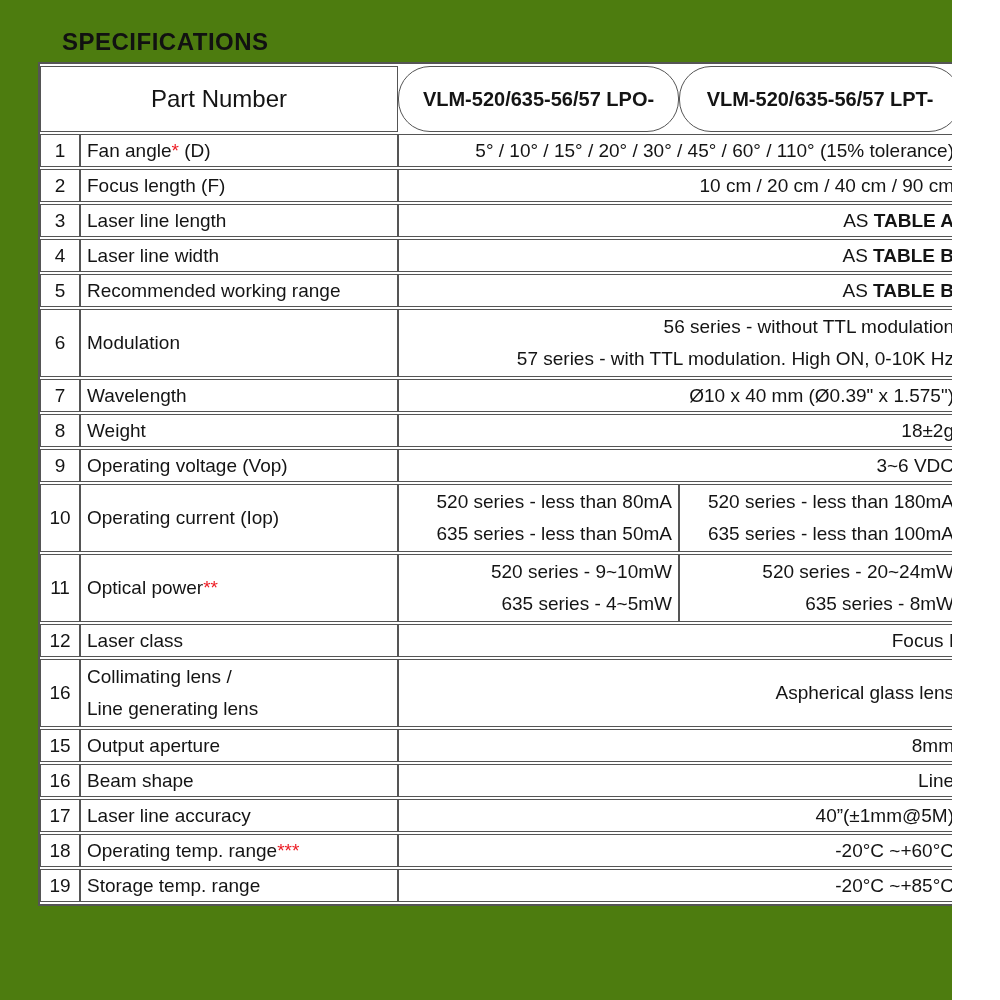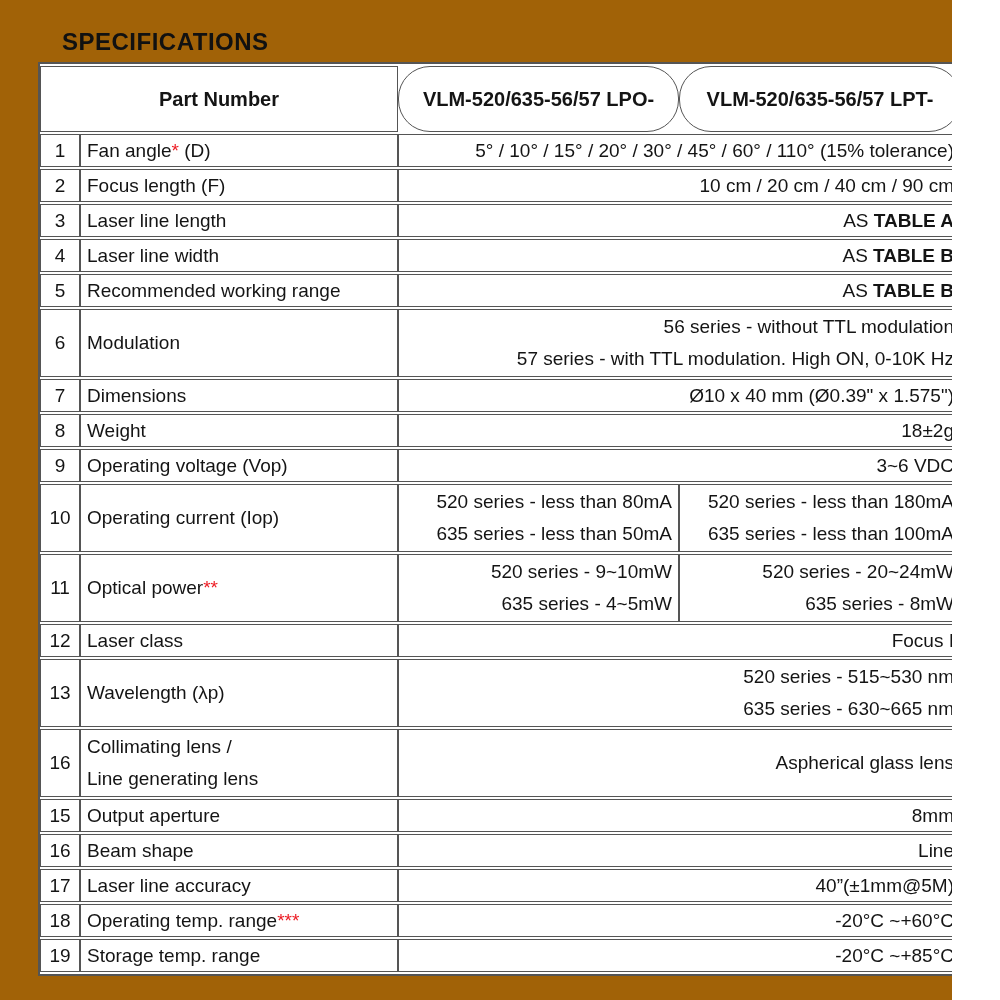--- a/index.html
+++ b/index.html
@@ -9,21 +9,21 @@
     width: 1000px;
     height: 1000px;
     font-family: "Liberation Sans", sans-serif;
     color: #141414;
     -webkit-font-smoothing: antialiased;
   }
   .page {
     position: relative;
     width: 952px;
     height: 1000px;
-    background: #a16207;
+    background: #4d7c0f;
     overflow: hidden;
   }
   .title {
     position: absolute;
     left: 62px;
     top: 28px;
     margin: 0;
     font-size: 24px;
     font-weight: bold;
     letter-spacing: 0.5px;
@@ -46,22 +46,22 @@
     padding: 1px 6px;
     vertical-align: middle;
     overflow: hidden;
     background: #ffffff;
   }
   
   tr.hdr td { height: 62px; }
   td.h-part {
     background: #d9d9d9;
     text-align: center;
-    font-size: 20px;
-    font-weight: bold;
+    font-size: 24px;
+    font-weight: normal;
   }
   td.h-col {
     text-align: center;
     font-size: 20px;
     font-weight: bold;
     border-radius: 32px;
   }
   
   tr.single td { height: 29px; }
   tr.tall td { height: 64px; }
@@ -153,21 +153,21 @@
             <div class="line"><span>Modulation</span></div>
           </td>
           <td class="value" colspan="2">
             <div class="line"><span>56 series - without TTL modulation</span></div>
             <div class="line"><span>57 series - with TTL modulation. High ON, 0-10K Hz</span></div>
           </td>
         </tr>
         <tr class="single">
           <td class="num">7</td>
           <td class="label">
-            <div class="line"><span>Dimensions</span></div>
+            <div class="line"><span>Wavelength</span></div>
           </td>
           <td class="value" colspan="2">
             <div class="line"><span>Ø10 x 40 mm (Ø0.39" x 1.575")</span></div>
           </td>
         </tr>
         <tr class="single">
           <td class="num">8</td>
           <td class="label">
             <div class="line"><span>Weight</span></div>
           </td>
@@ -212,30 +212,20 @@
             <div class="line"><span>635 series - 8mW</span></div>
           </td>
         </tr>
         <tr class="single">
           <td class="num">12</td>
           <td class="label">
             <div class="line"><span>Laser class</span></div>
           </td>
           <td class="value" colspan="2">
             <div class="line"><span>Focus I</span></div>
-          </td>
-        </tr>
-        <tr class="tall">
-          <td class="num">13</td>
-          <td class="label">
-            <div class="line"><span>Wavelength (λp)</span></div>
-          </td>
-          <td class="value" colspan="2">
-            <div class="line"><span>520 series - 515~530 nm</span></div>
-            <div class="line"><span>635 series - 630~665 nm</span></div>
           </td>
         </tr>
         <tr class="tall">
           <td class="num">16</td>
           <td class="label">
             <div class="line"><span>Collimating lens /</span></div>
             <div class="line"><span>Line generating lens</span></div>
           </td>
           <td class="value" colspan="2">
             <div class="line"><span>Aspherical glass lens</span></div>

